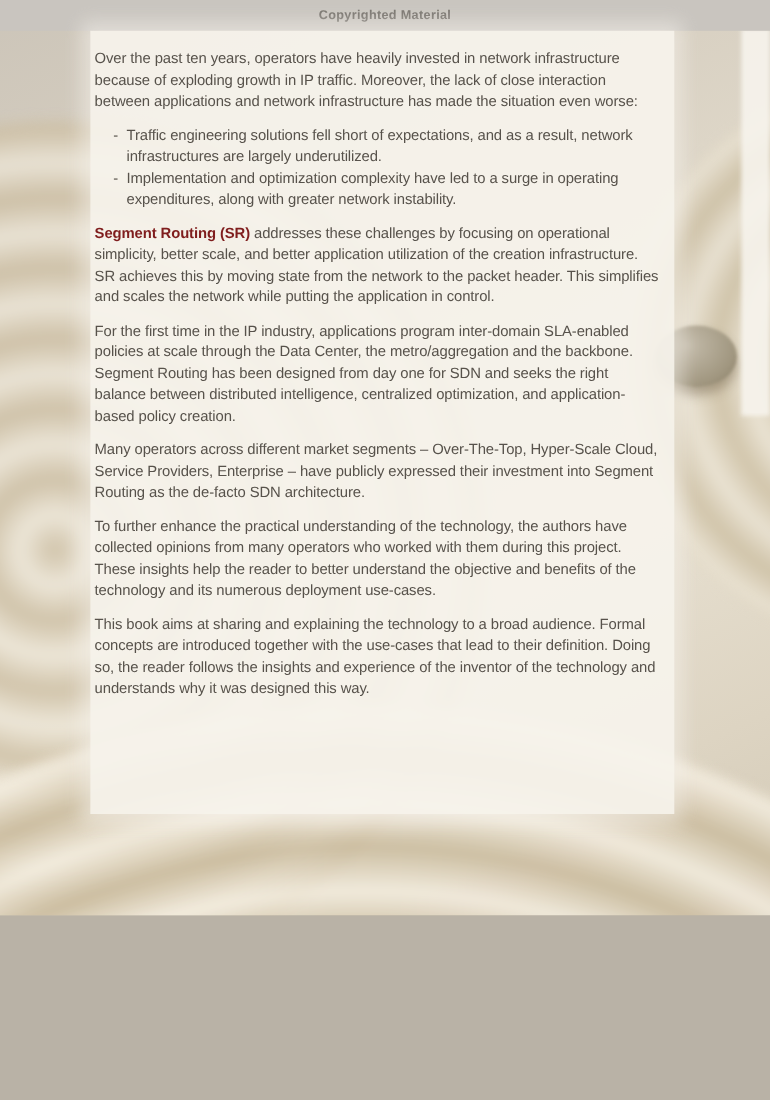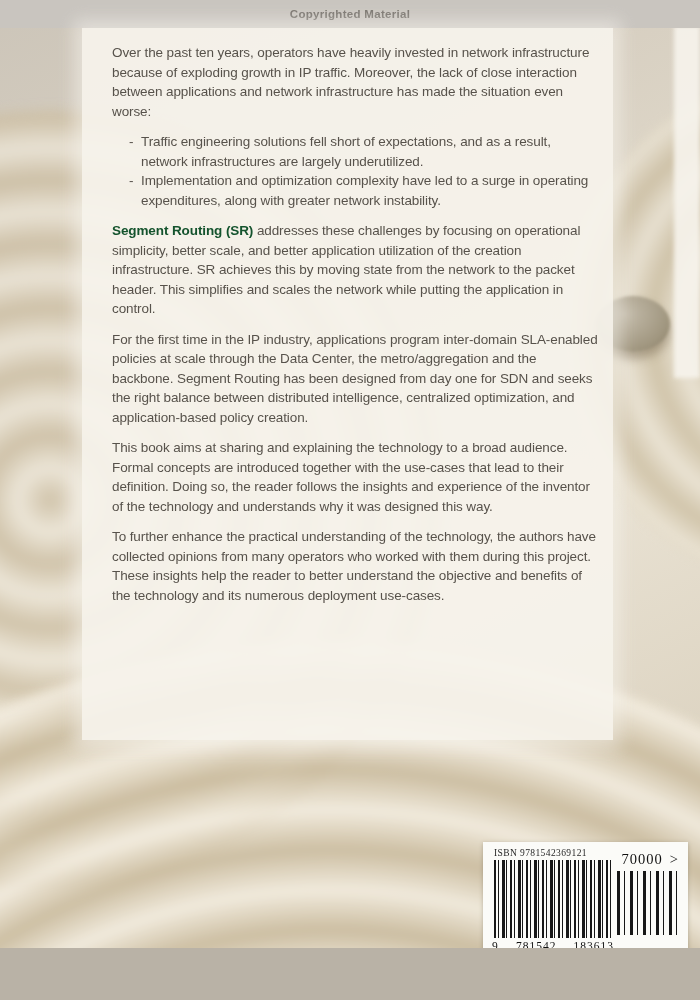--- a/index.html
+++ b/index.html
@@ -1,17 +1,17 @@
 <!DOCTYPE html>
 <html><head>
 <meta charset="utf-8">
 <style>
   html,body{margin:0;padding:0;background:#b9b2a6;}
   .screen{
-    position:relative;width:700px;height:948px;overflow:hidden;
+    position:relative;width:700px;height:832px;overflow:hidden;
     font-family:"Liberation Sans",sans-serif;
   }
   
   .sand-base{
     position:absolute;inset:0;
     background:linear-gradient(155deg,#ccc5b9 0%,#d6cec0 22%,#e2dbcc 48%,#e8e1d2 62%,#ddd4c2 84%,#d2c9b6 100%);
   }
   .rings{position:absolute;border-radius:50%;}
   .rings-left{
     left:-340px;top:110px;width:780px;height:780px;
@@ -49,26 +49,26 @@
   .bottom-band{
     position:absolute;left:0;top:950px;width:460px;height:24px;
     display:flex;align-items:center;justify-content:center;
   }
   .bottom-band .band-text{color:#8c8376;}
   
   .panel{
     position:absolute;left:82px;top:28px;width:531px;height:712px;
     background:rgba(246,243,236,.93);
     box-shadow:0 0 16px 8px rgba(246,243,236,.55);
-    box-sizing:border-box;padding:15px 13px 0 30px;
+    box-sizing:border-box;padding:15px 13px 0 4px;
     color:#57524b;font-size:13.5px;line-height:19.5px;letter-spacing:-.1px;
     overflow:hidden;
   }
   .panel p{margin:0 0 11px 0;}
-  .panel strong{color:#14532d;}
+  .panel strong{color:#7f1d1d;}
   .bullets{margin:0 0 11px 0;padding-left:17px;}
   .bullet{display:flex;}
   .bullet .marker{width:12px;flex:0 0 12px;}
   
   .barcode-label{
     position:absolute;left:483px;top:842px;width:205px;height:118px;
     background:#fbfbf8;box-shadow:0 1px 4px rgba(90,80,60,.35);
     box-sizing:border-box;padding:5px 7px 0 9px;
     display:flex;color:#1c1c1c;font-family:Liberation Serif, serif;
   }
@@ -122,22 +122,23 @@
       </div>
       <div class="bullet">
         <span class="marker">-</span>
         <span>Implementation and optimization complexity have led to a surge in operating expenditures, along with greater network instability.</span>
       </div>
     </div>
 
     <p><strong>Segment Routing (SR)</strong><span> addresses these challenges by focusing on operational simplicity, better scale, and better application utilization of the creation infrastructure. SR achieves this by moving state from the network to the packet header. This simplifies and scales the network while putting the application in control.</span></p>
 
     <p>For the first time in the IP industry, applications program inter-domain SLA-enabled policies at scale through the Data Center, the metro/aggregation and the backbone. Segment Routing has been designed from day one for SDN and seeks the right balance between distributed intelligence, centralized optimization, and application-based policy creation.</p>
+    <p>Many operators across different market segments – Over-The-Top, Hyper-Scale Cloud, Service Providers, Enterprise – have publicly expressed their investment into Segment Routing as the de-facto SDN architecture.</p>
+    <p>To further enhance the practical understanding of the technology, the authors have collected opinions from many operators who worked with them during this project. These insights help the reader to better understand the objective and benefits of the technology and its numerous deployment use-cases.</p>
     <p>This book aims at sharing and explaining the technology to a broad audience. Formal concepts are introduced together with the use-cases that lead to their definition. Doing so, the reader follows the insights and experience of the inventor of the technology and understands why it was designed this way.</p>
-    <p>To further enhance the practical understanding of the technology, the authors have collected opinions from many operators who worked with them during this project. These insights help the reader to better understand the objective and benefits of the technology and its numerous deployment use-cases.</p>
   </div>
 
   <div class="barcode-label">
     <div class="bc-left">
       <div class="isbn-top">ISBN 9781542369121</div>
       <div class="bars-main"></div>
       <div class="digits">
         <span>9</span>
         <span>781542</span>
         <span>183613</span>

